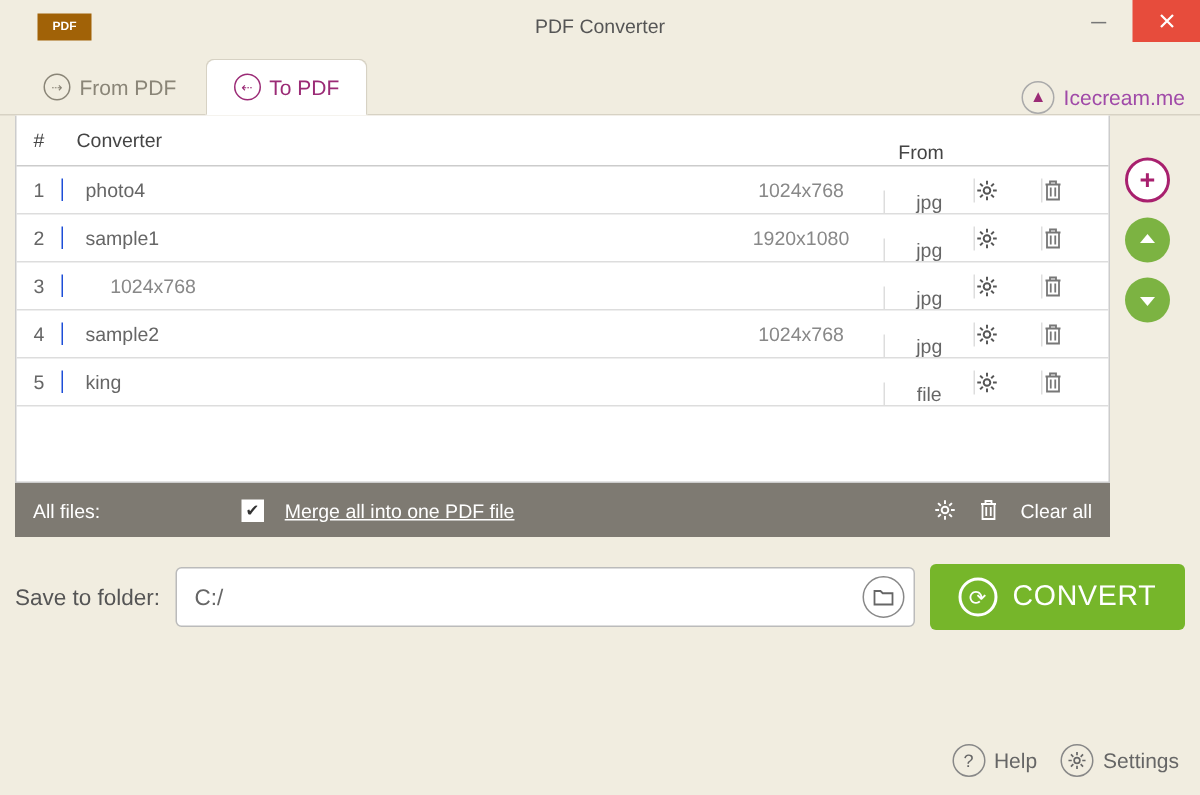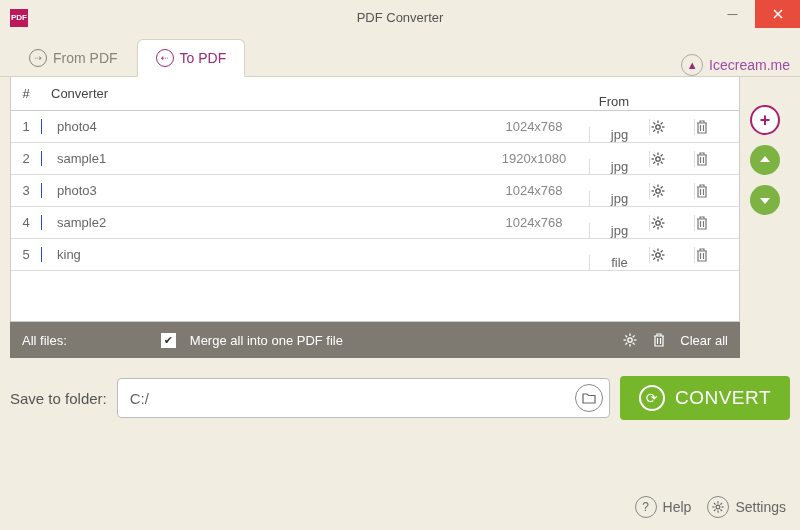--- a/index.html
+++ b/index.html
@@ -1,20 +1,20 @@
 <!DOCTYPE html>
 <html><head>
 <meta charset="utf-8">
 <style>
 * { margin: 0; padding: 0; box-sizing: border-box; font-family: "Segoe UI", Arial, sans-serif; }
 body { width: 800px; height: 530px; background: #f1ede0; overflow: hidden; position: relative; }
 
 
 .titlebar { height: 35px; display: flex; align-items: center; position: relative; }
-.app-icon { width: 18px; height: 18px; background: #be185d; margin-left: 10px; display: flex; align-items: center; justify-content: center; color: #fff; font-size: 8px; font-weight: bold; }
+.app-icon { width: 36px; height: 18px; background: #a16207; margin-left: 25px; display: flex; align-items: center; justify-content: center; color: #fff; font-size: 8px; font-weight: bold; }
 .titlebar-title { position: absolute; left: 0; right: 0; text-align: center; font-size: 13px; color: #555; }
 .window-controls { position: absolute; right: 0; top: 0; display: flex; height: 28px; }
 .win-btn { width: 45px; display: flex; align-items: center; justify-content: center; font-size: 14px; color: #777; cursor: pointer; }
 .win-btn.close { background: #e74c3c; color: #fff; }
 
 
 .header-row { display: flex; align-items: flex-end; height: 42px; border-bottom: 1px solid #d7d2c4; padding: 0 10px; }
 .tab { display: flex; align-items: center; gap: 6px; padding: 9px 18px; color: #8a8577; font-size: 14px; cursor: pointer; border: 1px solid transparent; border-bottom: none; }
 .tab.active { background: #fff; border: 1px solid #d7d2c4; border-bottom: 1px solid #fff; border-radius: 6px 6px 0 0; margin-bottom: -1px; color: #9b2b76; }
 .tab-icon { width: 18px; height: 18px; border: 1.5px solid currentColor; border-radius: 50%; display: flex; align-items: center; justify-content: center; font-size: 9px; }
@@ -42,21 +42,21 @@
 
 
 .side-btns { width: 50px; display: flex; flex-direction: column; align-items: center; padding-top: 28px; gap: 10px; }
 .circ-btn { width: 30px; height: 30px; border-radius: 50%; display: flex; align-items: center; justify-content: center; cursor: pointer; font-size: 18px; font-weight: bold; }
 .circ-btn.add { border: 2px solid #a8206e; color: #a8206e; background: #fff; }
 .circ-btn.up, .circ-btn.down { background: #7cb342; color: #fff; }
 
 
 .allfiles { margin: 0 60px 0 10px; background: #7e7a72; color: #fff; height: 36px; display: flex; align-items: center; padding: 15px 12px; font-size: 13px; gap: 14px; }
 .allfiles .chk { width: 15px; height: 15px; background: #fff; color: #333; display: flex; align-items: center; justify-content: center; font-size: 11px; cursor: pointer; margin-left: 80px; }
-.allfiles .merge-lbl { cursor: pointer; text-align: right; }
+.allfiles .merge-lbl { text-decoration: underline; cursor: pointer; text-align: right; }
 .allfiles .spacer { flex: 1; }
 .allfiles .af-icon { cursor: pointer; }
 .allfiles .clear { cursor: pointer; }
 
 
 .save-row { margin: 18px 10px 0 10px; display: flex; align-items: center; gap: 10px; }
 .save-lbl { font-size: 15px; color: #555; }
 .path-input { flex: 1; height: 40px; border: 1px solid #bbb; border-radius: 4px; background: #fff; display: flex; align-items: center; padding: 0 6px 0 12px; font-size: 15px; color: #666; }
 .path-input span.path { flex: 1; }
 .folder-btn { width: 28px; height: 28px; border: 1.5px solid #888; border-radius: 50%; display: flex; align-items: center; justify-content: center; cursor: pointer; color: #666; font-size: 13px; }
@@ -155,21 +155,20 @@
                   <line x1="5.2" y1="10.8" x2="3.4" y2="12.6"></line>
                 </g>
               </svg></span></div>
           <div class="col-del icon-btn"><span><svg width="14" height="16" viewBox="0 0 14 16">
                 <path d="M2 4 h10 M5 4 V2 h4 V4 M3 4 v10 h8 V4 M5.5 6 v6 M8.5 6 v6" fill="none" stroke="#777" stroke-width="1.2"></path>
               </svg></span></div>
         </div>
         <div class="trow">
           <div class="col-num">3</div>
           <div class="col-name-td">
-            <span style="flex:1">photo3</span>
             <span class="col-dim">1024x768</span>
           </div>
           <div class="col-from">jpg</div>
           <div class="col-gear icon-btn"><span><svg width="16" height="16" viewBox="0 0 16 16">
                 <circle cx="8" cy="8" r="2.2" fill="none" stroke="#555" stroke-width="1.3"></circle>
                 <g stroke="#555" stroke-width="1.3">
                   <line x1="8" y1="1.5" x2="8" y2="4"></line>
                   <line x1="8" y1="12" x2="8" y2="14.5"></line>
                   <line x1="1.5" y1="8" x2="4" y2="8"></line>
                   <line x1="12" y1="8" x2="14.5" y2="8"></line>

